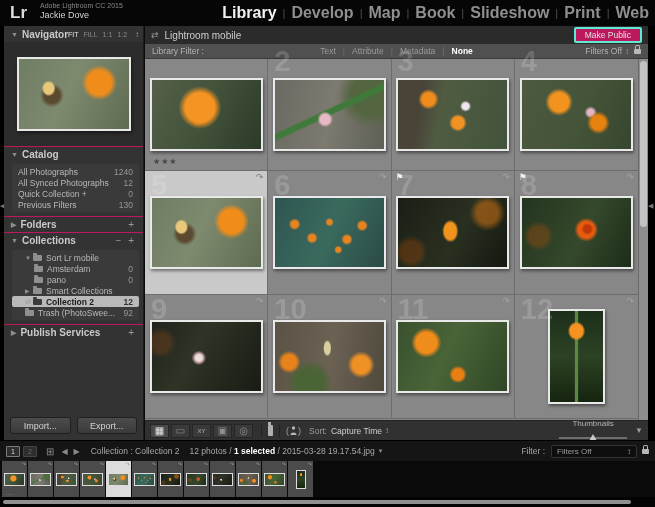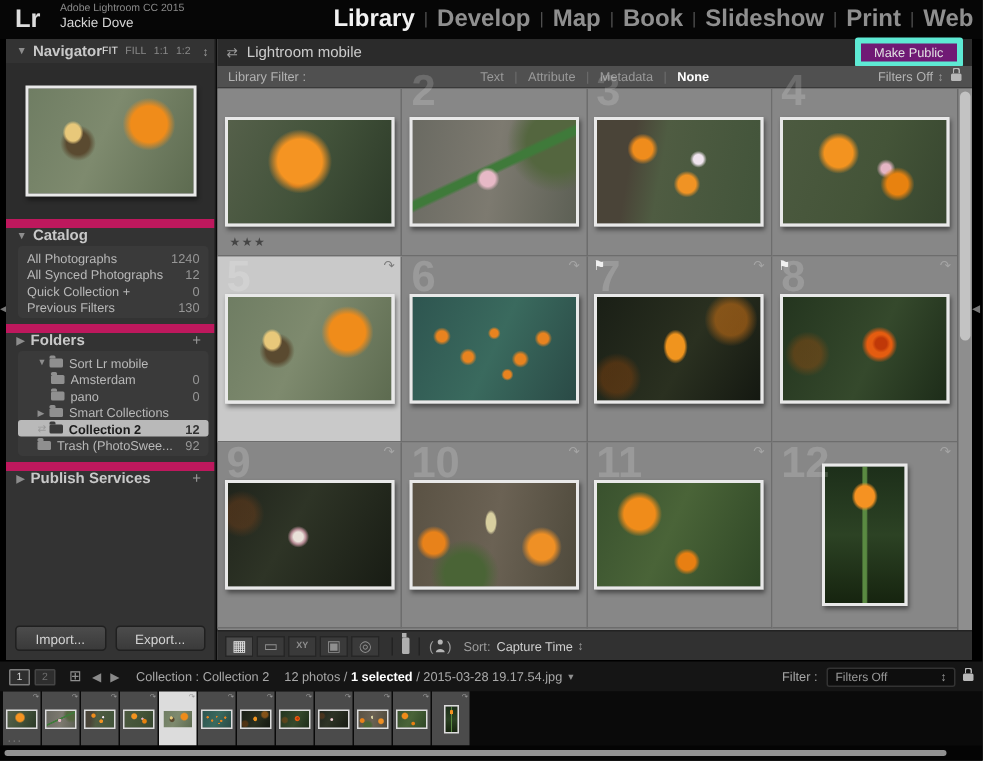--- a/index.html
+++ b/index.html
@@ -21,21 +21,21 @@
   
   .main { position:absolute; top:26px; left:0; width:655px; height:414px; }
   .left-edge { position:absolute; left:0; top:0; width:5px; height:414px; background:#000; }
   .right-edge { position:absolute; right:0; top:0; width:7px; height:414px; background:#000; }
   .collapse-arrow { position:absolute; top:176px; left:0; color:#777; font-size:7px; }
 
   
   .panel { position:absolute; left:4px; top:0; width:140px; height:414px; background:#333333;
     border-right:1px solid #1c1c1c; overflow:hidden; }
   .sect-h { display:flex; align-items:center; height:16px; padding:0 7px; font-size:10px;
-    font-weight:bold; color:#c9c9c9; border-top:6px solid #be185d; }
+    font-weight:bold; color:#c9c9c9; border-top:1px solid #be185d; }
   .tri { color:#8d8d8d; font-size:7px; margin-right:4px; }
   .sect-h .right-ctl { margin-left:auto; color:#9a9a9a; font-weight:normal; font-size:10px; letter-spacing:2px; }
   .navzoom { margin-left:auto; display:flex; gap:5px; font-size:7px; color:#8a8a8a; font-weight:normal; align-items:center;}
   .navzoom .zopt.active { color:#e8e8e8; }
   .preview { height:104px; background:#2c2c2c; display:flex; align-items:center; justify-content:center; }
   .preview .photo { width:114px; height:74px; }
   .items { background:#3a3a3a; border-radius:3px; margin:2px 4px 4px 8px; padding:2px 0; }
   .row { display:flex; align-items:center; height:11px; padding:0 6px; font-size:8.5px; color:#b9b9b9; }
   .row .lbl { flex:1; white-space:nowrap; overflow:hidden; }
   .row .cnt { color:#969696; margin-left:4px; }
@@ -51,22 +51,22 @@
   .btnrow { position:absolute; bottom:6px; left:0; width:100%; display:flex; justify-content:space-around; padding:0 6px; gap:6px;}
   .pbtn { flex:1; height:17px; font-size:9px; color:#d2d2d2; background:linear-gradient(#4c4c4c,#3a3a3a);
     border:1px solid #202020; border-radius:3px; font-family:inherit; }
 
   
   .center { position:absolute; left:145px; right:7px; top:0; bottom:0; background:#878787; }
   .chead { position:absolute; top:0; left:0; right:0; height:18px; background:#2b2b2b;
     display:flex; align-items:center; padding:0 6px; }
   .sync-ic { color:#9a9a9a; font-size:9px; margin-right:6px; }
   .chead-title { font-size:10px; color:#cccccc; }
-  .mkpub { margin-left:auto; font-size:8.5px; color:#e2e2e2; background:#701a75;
-    border:4px solid #5eead4; border-radius:2px; padding:1px 9px; font-family:inherit; }
+  .mkpub { margin-left:auto; font-size:8.5px; color:#e2e2e2; background:#be185d;
+    border:2px solid #5eead4; border-radius:2px; padding:1px 9px; font-family:inherit; }
   .fbar { position:absolute; top:18px; left:0; right:0; height:15px; background:#505050;
     border-bottom:1px solid #3a3a3a; display:flex; align-items:center; padding:0 7px; font-size:8.5px; }
   .fbar-label { color:#b3b3b3; }
   .fopts { position:absolute; left:50%; transform:translateX(-50%); display:flex; align-items:center; }
   .fopt { color:#9a9a9a; padding:0 7px; }
   .fopt.active { color:#ffffff; font-weight:bold; }
   .fsep { color:#6e6e6e; }
   .fbar-right { margin-left:auto; display:flex; align-items:center; color:#b3b3b3; }
   .udarr { font-size:8px; color:#9a9a9a; margin-left:3px; }
   .lock { position:relative; width:7px; height:5px; background:#b8b8b8; border-radius:1px;
@@ -280,20 +280,25 @@
             <span class="cnt">130</span>
           </div>
         </div>
 
       <div class="sect-h">
         <span class="tri">▶</span>
         <span>Folders</span>
         <span class="right-ctl">+</span>
       </div>
 
+      <div class="sect-h">
+        <span class="tri">▼</span>
+        <span>Collections</span>
+        <span class="right-ctl"><span>−</span> <span>+</span></span>
+      </div>
       <div class="items" id="collection-items">
           <div class="row" style="padding-left: 13px;">
             <span class="exp">▼</span>
             <span class="fold-ic"></span>
             <span class="lbl">Sort Lr mobile</span>
           </div>
           <div class="row" style="padding-left: 22px;">
             <span class="fold-ic"></span>
             <span class="lbl">Amsterdam</span>
             <span class="cnt">0</span>
@@ -438,20 +443,29 @@
           <span>(</span>
           <svg width="7" height="9" viewBox="0 0 7 9">
               <circle cx="3.5" cy="2" r="1.7" fill="#b5b5b5"></circle>
               <path d="M0.5 9 C0.5 5.8 6.5 5.8 6.5 9 Z" fill="#b5b5b5"></path>
             </svg>
           <span>)</span>
         </span>
         <span class="sort-lbl">Sort:</span>
         <span class="sort-val">Capture Time</span>
         <span class="udarr">↕</span>
+        <span class="thumbs-ctl">
+          <span style="display:flex;flex-direction:column;align-items:center;">
+            <span class="thumbs-lbl">Thumbnails</span>
+            <span class="slider">
+                <span class="knob"></span>
+              </span>
+          </span>
+          <span class="dd-arrow">▼</span>
+        </span>
       </div>
     </section>
 
     <div class="right-edge">
       <span class="collapse-arrow">◀</span>
     </div>
   </div>
 
   <div class="fsbar">
     <span class="mon">1</span>

